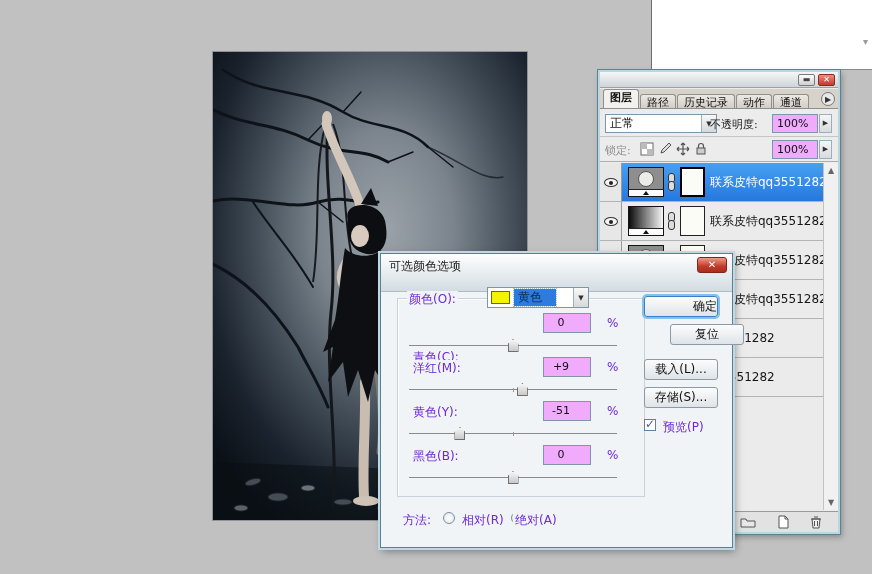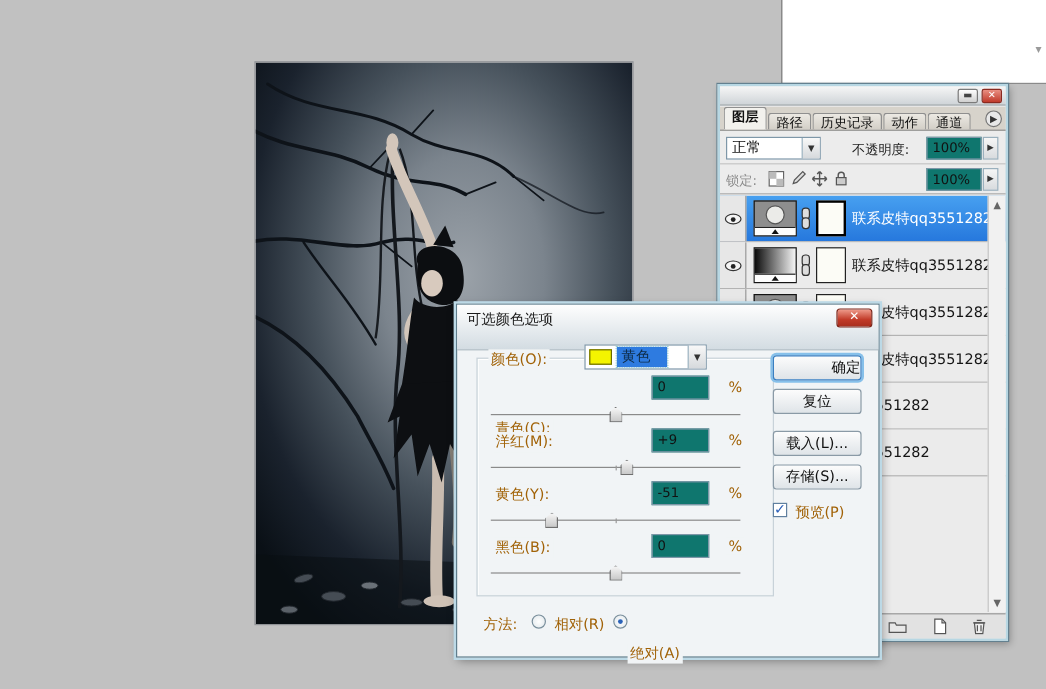--- a/index.html
+++ b/index.html
@@ -28,21 +28,21 @@
   .lw-btn { position:absolute; top:2px; width:17px; height:12px; border:1px solid #7a7a7a; border-radius:2px; font-size:8px; line-height:9px; text-align:center; background:linear-gradient(#fdfdfd,#d0d0d0); color:#444; }
   .lw-btn.close { background:linear-gradient(#e98f82,#c03a2b); color:#fff; border-color:#8a2a20; }
   .lw-tabs { position:absolute; left:0; right:0; top:17px; height:20px; background:#d7d3cb; border-bottom:1px solid #8f8f8f; display:flex; align-items:flex-end; padding-left:3px; }
   .tab { height:14px; line-height:16px; padding:0 6px; font-size:11px; border:1px solid #8f8f8f; border-bottom:none; background:linear-gradient(#ece9e3,#d2cec6); margin-right:1px; border-radius:3px 3px 0 0; white-space:nowrap; }
   .tab.active { background:#f2f1ed; height:19px; font-weight:bold; }
   .tab-menu { margin-left:auto; margin-right:3px; width:14px; height:14px; border:1px solid #777; border-radius:50%; background:#e8e8e8; font-size:8px; line-height:13px; text-align:center; color:#333; margin-bottom:2px; }
   .lw-blend { position:absolute; left:0; right:0; top:38px; height:27px; border-bottom:1px solid #c5c5c5; }
   .combo { position:absolute; background:#fff; border:1px solid #7e97a8; display:flex; align-items:center; }
   .combo .ctext { flex:1; padding-left:4px; font-size:12px; white-space:nowrap; overflow:hidden; }
   .combo .carrow { width:15px; height:100%; border-left:1px solid #9ab0bd; background:linear-gradient(#f8f8f8,#d6d9dc); font-size:7px; text-align:center; color:#333; display:flex; align-items:center; justify-content:center; }
-  .valbox { position:absolute; background:#0f766e; border:1px solid #7e97a8; font-size:11px; padding:2px 16px 0 4px; }
+  .valbox { position:absolute; background:#f0abfc; border:1px solid #7e97a8; font-size:11px; padding:2px 16px 0 4px;text-align:center; }
   .spin { position:absolute; width:13px; border:1px solid #9ab0bd; background:linear-gradient(#f6f6f6,#d8dbde); font-size:7px; color:#333; text-align:center; }
   .flabel { position:absolute; font-size:11px; color:#222; white-space:nowrap; }
   .lw-lock { position:absolute; left:0; right:0; top:65px; height:25px; border-bottom:1px solid #adadad; }
   .lockico { position:absolute; top:5px; width:14px; height:14px; }
   .lw-list { position:absolute; left:0; right:0; top:91px; bottom:22px; background:#ebebeb; overflow:hidden; }
   .lrow { position:relative; height:39px; border-bottom:1px solid #b3b3b3; background:#ebebeb; }
   .lrow.selected { background:linear-gradient(#47a0f0,#2678dd); }
   .lrow.selected .lname { color:#fff; }
   .eyecell { position:absolute; left:0; top:0; width:22px; height:38px; background:#e7e7e7; border-right:1px solid #9a9a9a; }
   .eye { position:absolute; left:4px; top:15px; width:14px; height:9px; border:1px solid #333; border-radius:50%; background:#f4f4f4; }
@@ -65,21 +65,21 @@
   .scr-arrow { position:absolute; left:1px; width:12px; font-size:8px; color:#666; text-align:center; }
   .lw-bottom { position:absolute; left:0; right:0; bottom:0; height:21px; background:#e2e2e2; border-top:1px solid #9a9a9a; }
   .bico { position:absolute; top:3px; width:16px; height:14px; }
 
   
   .dialog { left:380px; top:253px; width:353px; height:295px; background:#f1f4f6; border:1px solid #5f7d8c; box-shadow:0 0 0 2px #bcd9e6, 2px 3px 8px rgba(0,0,0,.4); z-index:30; }
   .dlg-title { position:absolute; left:0; right:0; top:0; height:38px; background:linear-gradient(#fefefe,#d3dce2); border-bottom:1px solid #b0bcc4; }
   .dlg-title .ttext { position:absolute; left:8px; top:4px; font-size:12px; color:#1a1a1a; }
   .dlg-close { position:absolute; right:5px; top:3px; width:30px; height:16px; background:linear-gradient(#ee9a8a,#c13a28 60%,#a92e1e); border:1px solid #7e261a; border-radius:3px; color:#fff; font-size:10px; line-height:14px; text-align:center; font-weight:bold; }
   .groupbox { position:absolute; left:16px; top:44px; width:248px; height:199px; border:1px solid #c8d2d9; box-shadow:1px 1px 0 #fff inset; }
-  .dlabel { position:absolute; font-size:12px; color:#a16207; white-space:nowrap; background:#f1f4f6; padding:0 2px; }
+  .dlabel { position:absolute; font-size:12px; color:#6d28d9; white-space:nowrap; background:#f1f4f6; padding:0 2px; }
   .swatch { width:19px; height:13px; background:#f4f400; border:1px solid #6a6a00; margin-left:3px; }
   .combo .hl { background:#2e7be0; color:#0e2c48; outline:1px dotted #9cc; padding:0 14px 0 4px; margin-left:4px; font-size:12px; }
   .track { position:absolute; height:1px; background:#8a8a8a; }
   .track::after { content:""; position:absolute; left:50%; top:-1px; width:1px; height:4px; background:#999; }
   .sl-thumb { position:absolute; width:11px; height:13px; background:linear-gradient(#f5f5f5,#c9c9c9); border:1px solid #6f6f6f; clip-path:polygon(50% 0,100% 38%,100% 100%,0 100%,0 38%); }
   .dbtn { position:absolute; left:263px; width:74px; height:21px; background:linear-gradient(#fcfcfc,#dfe4e8); border:1px solid #8a9aa6; border-radius:3px; font-size:12px; text-align:center; line-height:19px; color:#111; }
   .dbtn.default { border:1px solid #3a7fc1; box-shadow:0 0 0 2px #86c0ea;text-align:right; }
   .radio { width:12px; height:12px; border:1px solid #7a8f9c; border-radius:50%; background:radial-gradient(#fff,#dfe6ea); display:inline-block; position:relative; vertical-align:-2px; }
   .radio.sel::after { content:""; position:absolute; left:3px; top:3px; width:4px; height:4px; border-radius:50%; background:#2a62b8; }
 </style>
@@ -149,21 +149,21 @@
   </div>
   <div class="lw-tabs">
     <div class="tab active">图层</div>
     <div class="tab">路径</div>
     <div class="tab">历史记录</div>
     <div class="tab">动作</div>
     <div class="tab">通道</div>
     <div class="tab-menu">▶</div>
   </div>
   <div class="lw-blend">
-    <div class="combo" style="left:5px; top:4px; width:79px; height:19px;">
+    <div class="combo" style="left:5px; top:4px; width:112px; height:19px;">
       <span class="ctext">正常</span>
       <span class="carrow">▼</span>
     </div>
     <span class="flabel" style="left:110px; top:7px;">不透明度:</span>
     <div class="valbox" style="left:172px; top:4px; width:46px; height:19px;">100%</div>
     <div class="spin" style="left:219px; top:4px; height:19px; line-height:17px;">▶</div>
   </div>
   <div class="lw-lock">
     <span class="flabel" style="left:5px; top:6px; color:#8a8a8a;">锁定:</span>
     <svg class="lockico" style="left:40px;" viewBox="0 0 14 14">
@@ -320,24 +320,24 @@
   </div>
   <div>
     <span class="dlabel" style="left:30px; top:194px;">黑色(B):</span>
     <div class="valbox" style="left:162px; top:191px; width:48px; height:20px;">0</div>
     <span class="dlabel" style="left:224px; top:194px;">%</span>
     <div class="track" style="left:28px; top:223px; width:208px;"></div>
     <div class="sl-thumb" style="top: 217px; left: 126.5px;"></div>
   </div>
 
   <div class="dbtn default" style="top:42px;">确定</div>
-  <div class="dbtn" style="top:70px;">复位</div>
+  <div class="dbtn" style="top:70px;margin-left:26px;">复位</div>
   <div class="dbtn" style="top:105px;">载入(L)...</div>
   <div class="dbtn" style="top:133px;">存储(S)...</div>
   <span class="cb checked" style="position:absolute; left:263px; top:165px;"></span>
   <span class="dlabel" style="left:280px; top:165px;">预览(P)</span>
 
   <span class="dlabel" style="left:20px; top:258px;">方法:</span>
   <span class="radio" style="position:absolute; left:62px; top:258px;"></span>
   <span class="dlabel" style="left:79px; top:258px;">相对(R)</span>
   <span class="radio sel" style="position:absolute; left:130px; top:258px;"></span>
-  <span class="dlabel" style="left:142px; top:258px;margin-top:24px;">绝对(A)</span>
+  <span class="dlabel" style="left:132px; top:258px;">绝对(A)</span>
 </div>
 
 </body></html>

